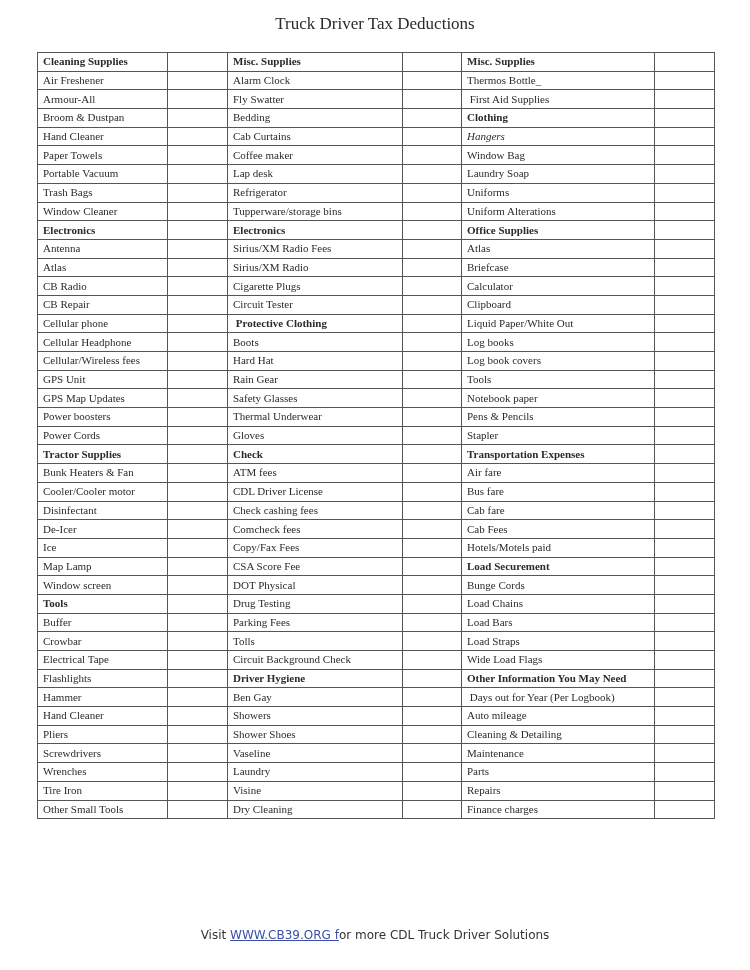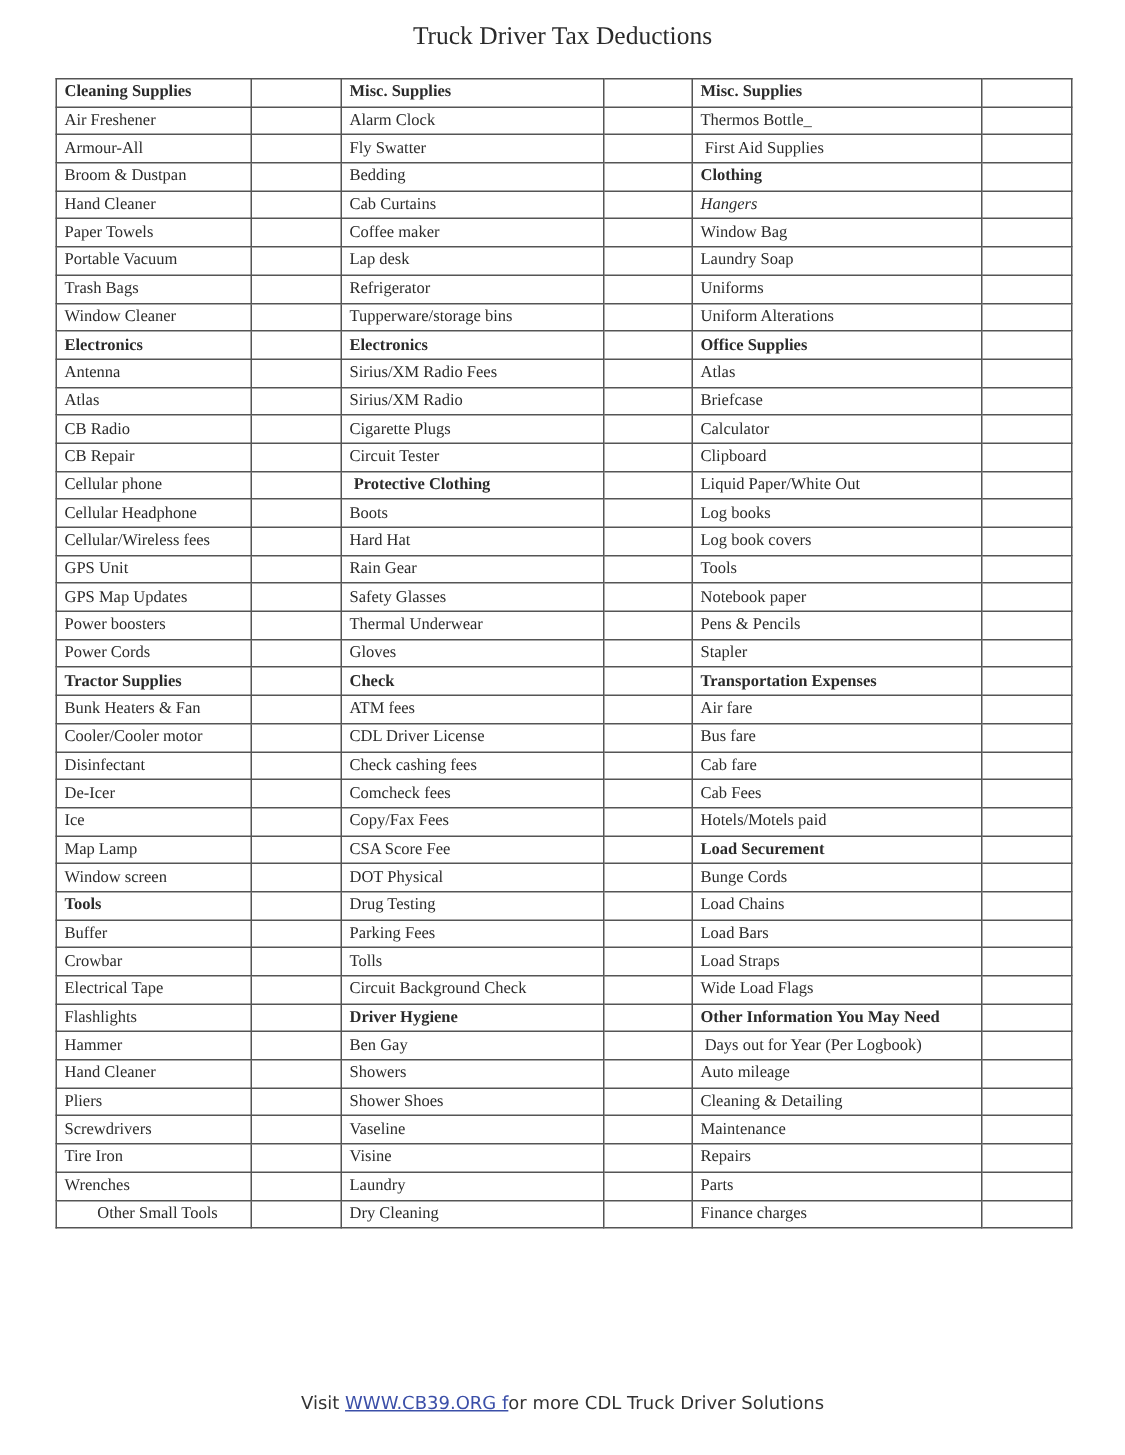--- a/index.html
+++ b/index.html
@@ -332,37 +332,37 @@
       </tr>
       <tr>
         <td style="white-space: pre;">Screwdrivers</td>
         <td></td>
         <td style="white-space: pre;">Vaseline</td>
         <td></td>
         <td style="white-space: pre;">Maintenance</td>
         <td></td>
       </tr>
       <tr>
+        <td style="white-space: pre;">Wrenches</td>
+        <td></td>
+        <td style="white-space: pre;">Laundry</td>
+        <td></td>
+        <td style="white-space: pre;">Parts</td>
+        <td></td>
+      </tr>
+      <tr>
         <td style="white-space: pre;">Tire Iron</td>
         <td></td>
         <td style="white-space: pre;">Visine</td>
         <td></td>
         <td style="white-space: pre;">Repairs</td>
         <td></td>
       </tr>
       <tr>
-        <td style="white-space: pre;">Wrenches</td>
-        <td></td>
-        <td style="white-space: pre;">Laundry</td>
-        <td></td>
-        <td style="white-space: pre;">Parts</td>
-        <td></td>
-      </tr>
-      <tr>
-        <td style="white-space: pre; text-align: center;">Other Small Tools</td>
+        <td style="white-space: pre;">Other Small Tools</td>
         <td></td>
         <td style="white-space: pre;">Dry Cleaning</td>
         <td></td>
         <td style="white-space: pre;">Finance charges</td>
         <td></td>
       </tr>
     </tbody>
 </table>
 
 <div class="footer">

